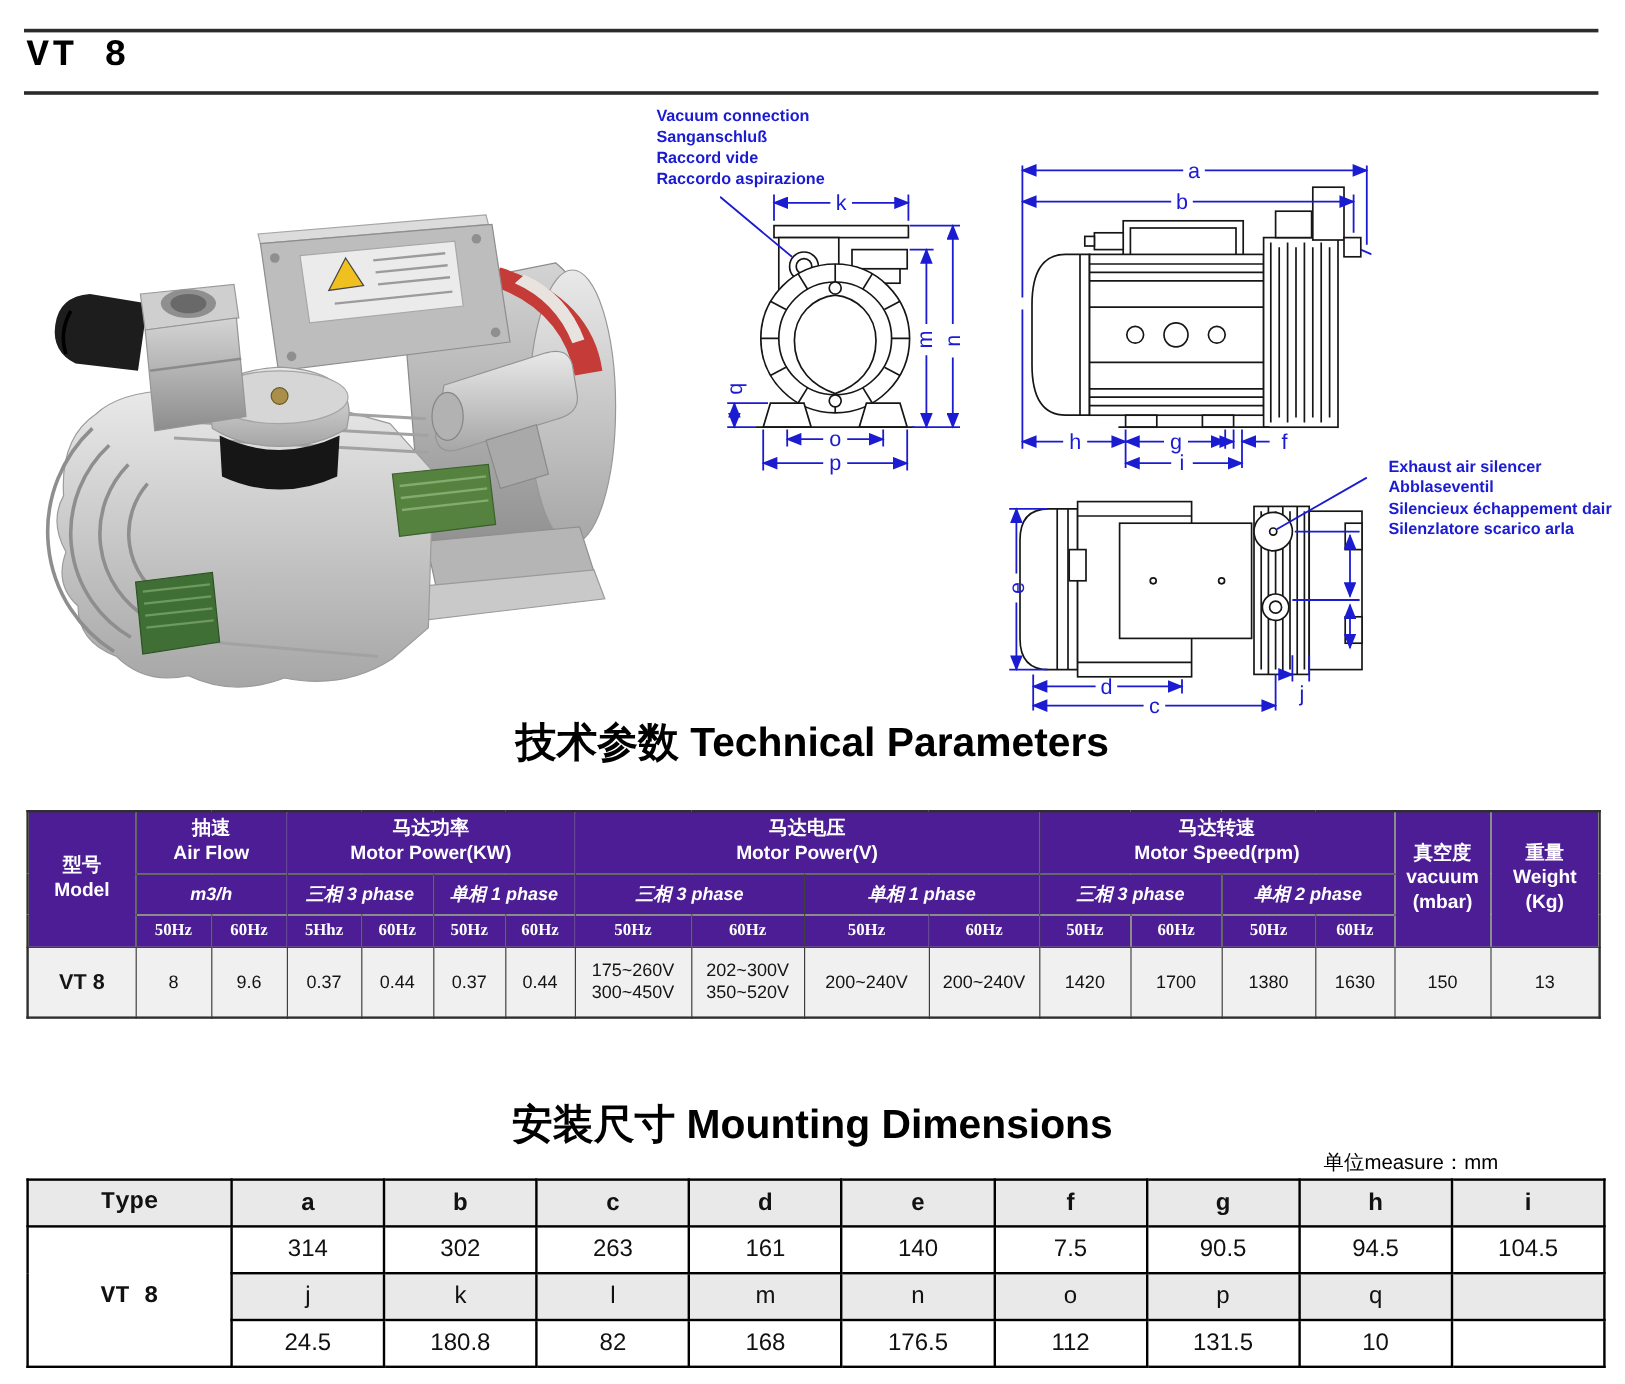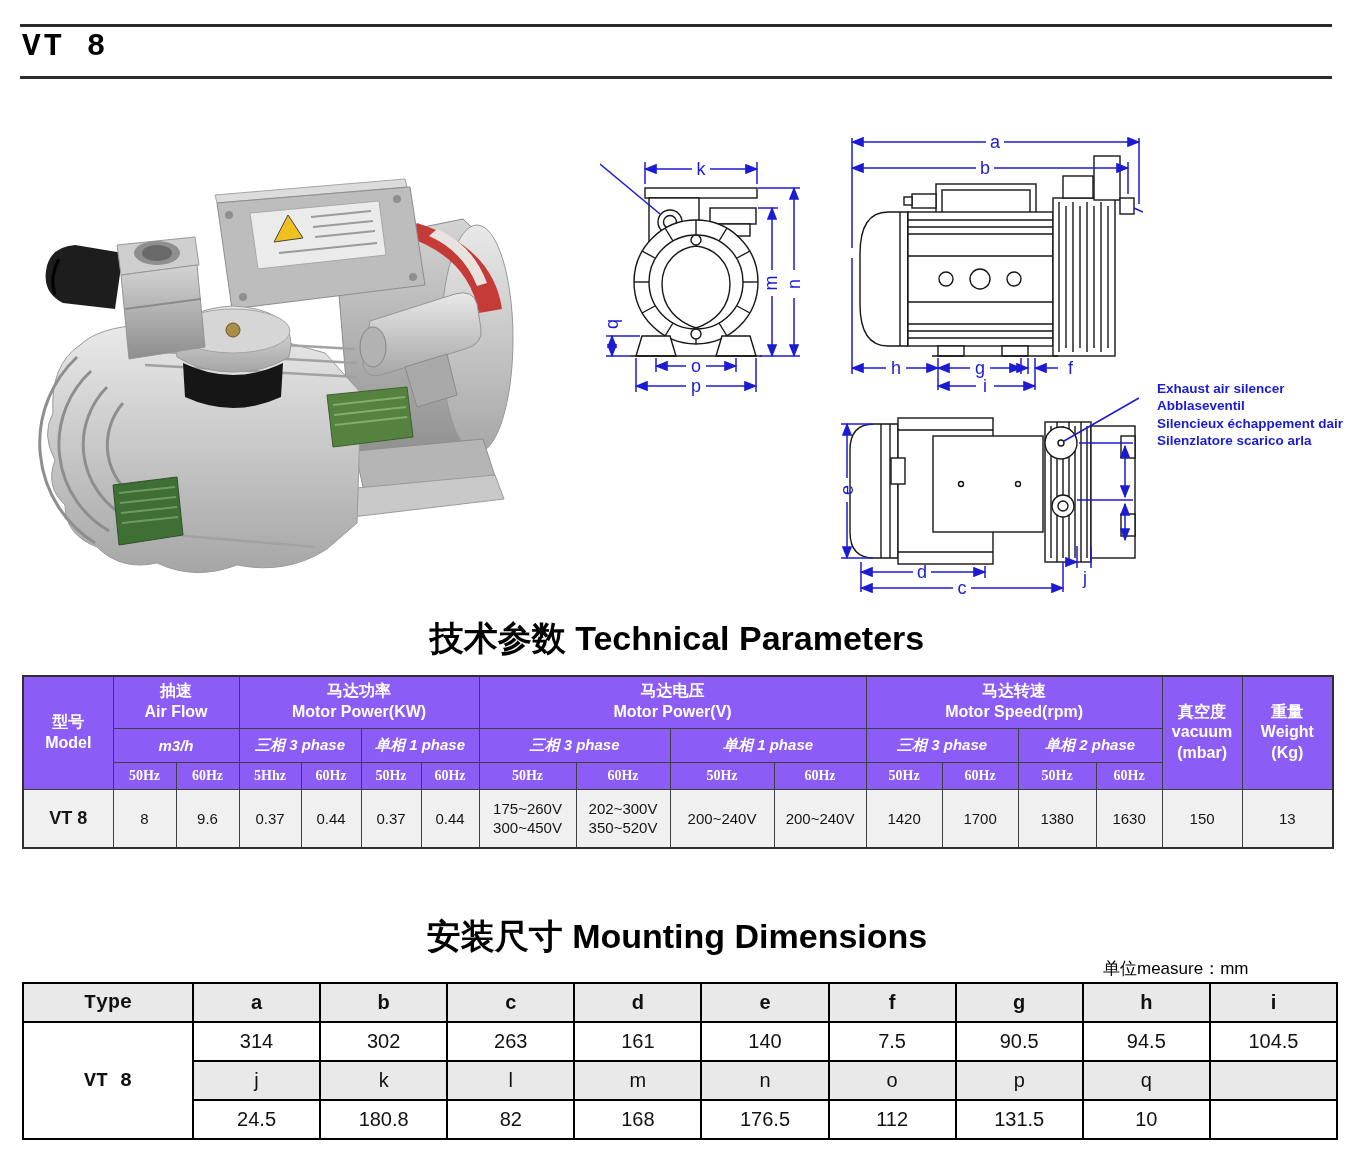--- a/index.html
+++ b/index.html
@@ -11,21 +11,21 @@
   .anno{position:absolute;color:#1b1bd2;font-weight:bold;font-size:13.5px;line-height:1.28;}
   .heading{position:absolute;left:22px;width:1310px;text-align:center;font-weight:bold;
         font-size:34px;color:#000;}
   .unit-note{position:absolute;left:1103px;top:937px;font-size:17px;color:#000;margin-top:20px;}
 
   
   table{border-collapse:collapse;table-layout:fixed;}
   .tech-table{position:absolute;left:22px;top:675px;width:1310px;border:2px solid #2f2f2f;}
   .tech-table th,.tech-table td{border:1px solid #3f3f3f;text-align:center;vertical-align:middle;
         padding:0;overflow:hidden;}
-  .tech-table th{background:#8b5cf6;color:#ffffff;font-weight:bold;font-size:16px;}
+  .tech-table th{background:#4c1d95;color:#ffffff;font-weight:bold;font-size:16px;}
   .tech-table tr.grp{height:52px;}
   .tech-table tr.sub{height:34px;}
   .tech-table tr.sub th{font-size:15px;font-style:italic;}
   .tech-table tr.hz{height:27px;font-family:Liberation Serif, serif;}
   .tech-table tr.hz th{font-size:14px;}
   .tech-table td{background:#f0f0f0;color:#151515;font-size:15px;height:57px;}
   .tech-table td.model-cell{font-weight:bold;font-size:18px;}
   .pre{white-space:pre-line;line-height:1.3;}
 
   
@@ -130,20 +130,26 @@
       <path d="M38,208 Q18,198 21,176 Q24,152 50,150 L98,158 L90,214 Z" fill="#1d1d1d"></path>
       <path d="M30,200 Q24,182 34,164" stroke="#000" stroke-width="3" fill="none"></path>
       <path d="M92,150 L170,142 L174,170 L96,180 Z" fill="#cfcfcf" stroke="#9a9a9a"></path>
       <ellipse cx="132" cy="158" rx="23" ry="12" fill="#8f8f8f"></ellipse>
       <ellipse cx="132" cy="158" rx="15" ry="8" fill="#696969"></ellipse>
       <path d="M96,180 L172,170 L180,252 L104,264 Z" fill="url(#gM2)" stroke="#959595"></path>
       <line x1="100" y1="214" x2="176" y2="204" stroke="#8b8b8b" stroke-width="2"></line>
     </g>
   </svg>
 
+  <div class="anno" style="left:547px;top:88px;width:170px;">
+    <div>Vacuum connection</div>
+    <div>Sanganschluß</div>
+    <div>Raccord vide</div>
+    <div>Raccordo aspirazione</div>
+  </div>
   <div class="anno" style="left:1157px;top:380px;width:215px;">
     <div>Exhaust air silencer</div>
     <div>Abblaseventil</div>
     <div>Silencieux échappement dair</div>
     <div>Silenzlatore scarico arla</div>
   </div>
 
   <svg style="position:absolute;left:600px;top:150px;" width="212" height="248" viewBox="0 0 212 248">
     <defs>
       <marker id="arF" viewBox="0 0 10 8" refX="9" refY="4" markerWidth="9" markerHeight="7" orient="auto-start-reverse">
@@ -347,21 +353,21 @@
         <line class="dim" x1="244" y1="104" x2="300" y2="104"></line>
       <line class="dim" x1="292" y1="50" x2="292" y2="101" marker-start="url(#arP)" marker-end="url(#arP)"></line>
       <line class="dim" x1="292" y1="108" x2="292" y2="144" marker-start="url(#arP)" marker-end="url(#arP)"></line>
       <line class="dim" x1="244" y1="150" x2="244" y2="172"></line>
         <line class="dim" x1="258" y1="150" x2="258" y2="172"></line>
       <line class="dim" x1="232" y1="166" x2="244" y2="166" marker-end="url(#arP)"></line>
       <text class="dimtext" x="252" y="188" text-anchor="middle">j</text>
     </g>
   </svg>
 
-  <div class="heading" style="top:616px;">技术参数 Technical Parameters</div>
+  <div class="heading" style="top:596px;">技术参数 Technical Parameters</div>
 
   <table class="tech-table">
     <colgroup>
       <col style="width:90px">
         <col style="width:63px">
         <col style="width:63px">
         <col style="width:62px">
       <col style="width:60px">
         <col style="width:60px">
         <col style="width:58px">

